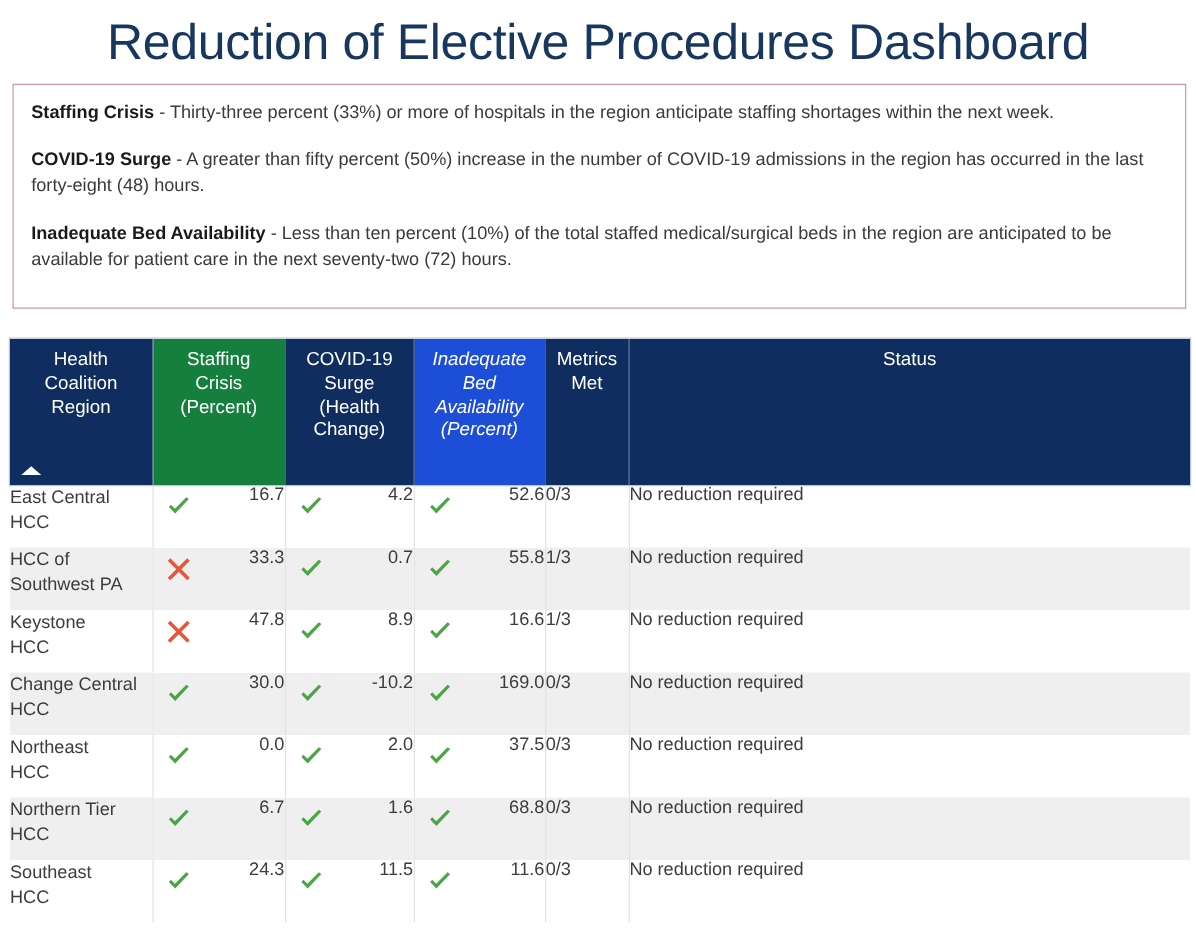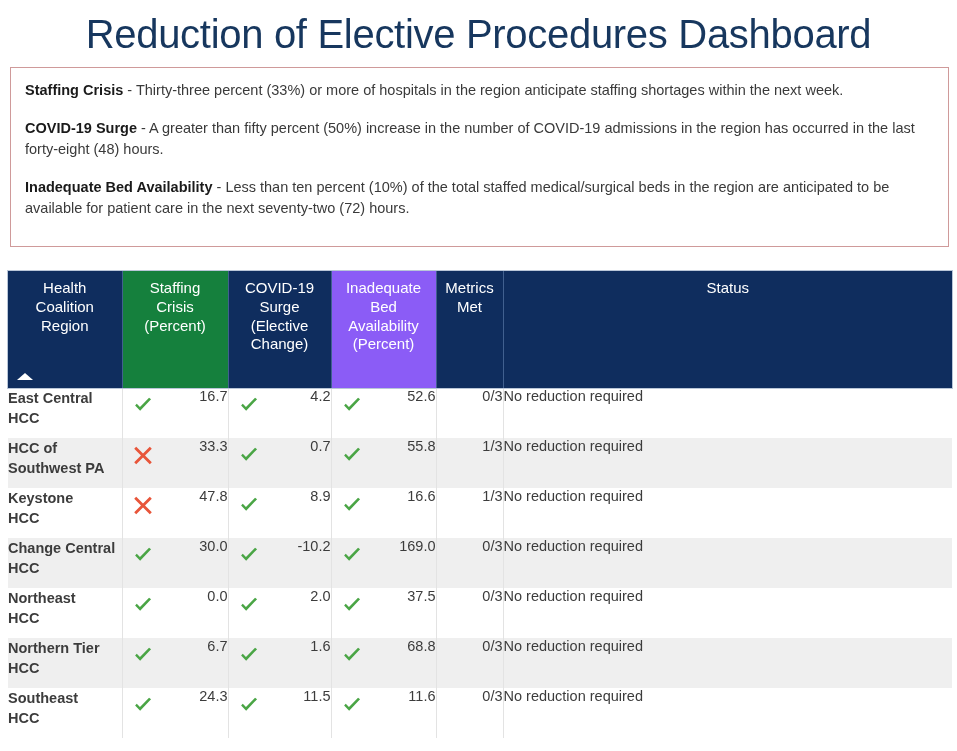--- a/index.html
+++ b/index.html
@@ -95,37 +95,36 @@
     vertical-align: top;
     border-right: 1px solid #e3e3e3;
     background: transparent;
   }
   .data-table tbody tr.alt td { background: #efefef; }
   .data-table tbody td:last-child { border-right: none; }
 
   .cell-region {
     padding: 7px 6px 0 8px;
     line-height: 1.38;
-    font-weight: bold;
   }
   .cell-metric {
     position: relative;
     padding: 8px 8px 0 0;
     text-align: right;
     white-space: nowrap;
   }
   .cell-metric .mark {
     position: absolute;
     left: 9px;
     top: 6px;
     width: 22px; height: 22px;
   }
   .cell-plain {
     padding: 8px 6px 0 8px;
-    text-align: right;
+    text-align: left;
   }
   .cell-status {
     padding: 8px 6px 0 10px;
     text-align: left;
   }
 </style>
 </head>
 <body>
 
 <div id="app">
@@ -162,24 +161,24 @@
           <span class="sort-arrow"></span>
         </th>
         <th style="background: #15803d;">
           <div>Staffing</div>
           <div>Crisis</div>
           <div>(Percent)</div>
         </th>
         <th style="background: rgb(15, 45, 94);">
           <div>COVID-19</div>
           <div>Surge</div>
-          <div>(Elective</div>
+          <div>(Health</div>
           <div>Change)</div>
         </th>
-        <th style="background: #8b5cf6;">
+        <th style="background: #1d4ed8; font-style: italic;">
           <div>Inadequate</div>
           <div>Bed</div>
           <div>Availability</div>
           <div>(Percent)</div>
         </th>
         <th style="background: rgb(15, 45, 94);">
           <div>Metrics</div>
           <div>Met</div>
         </th>
         <th style="background: rgb(15, 45, 94);">

